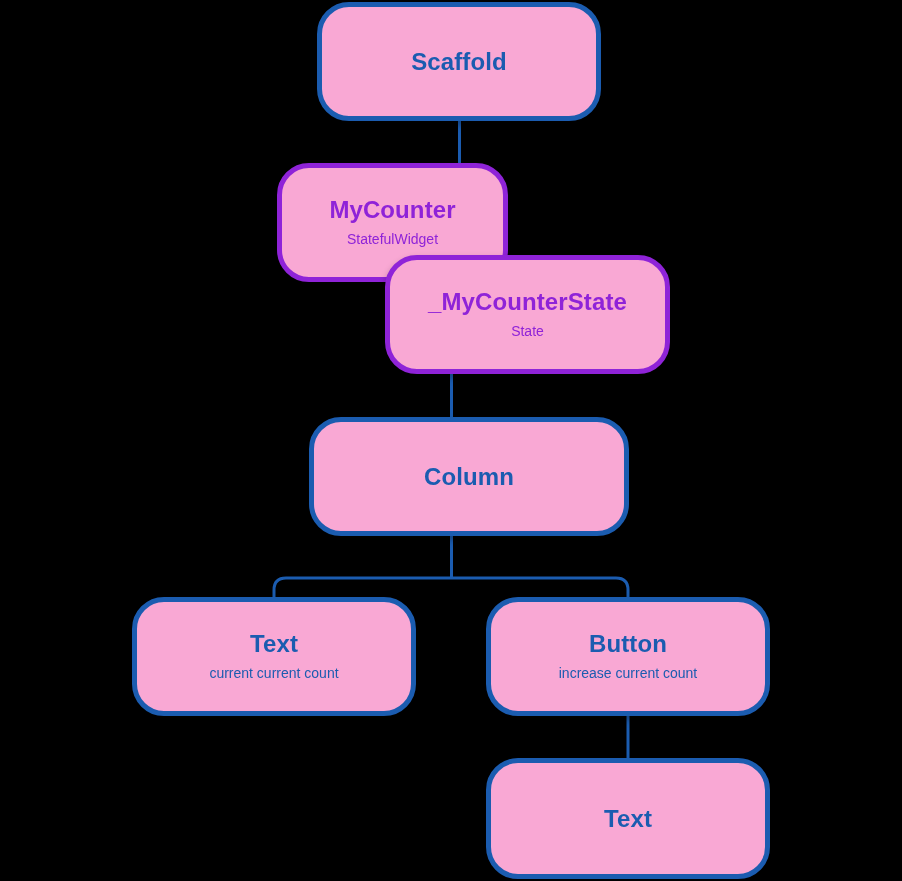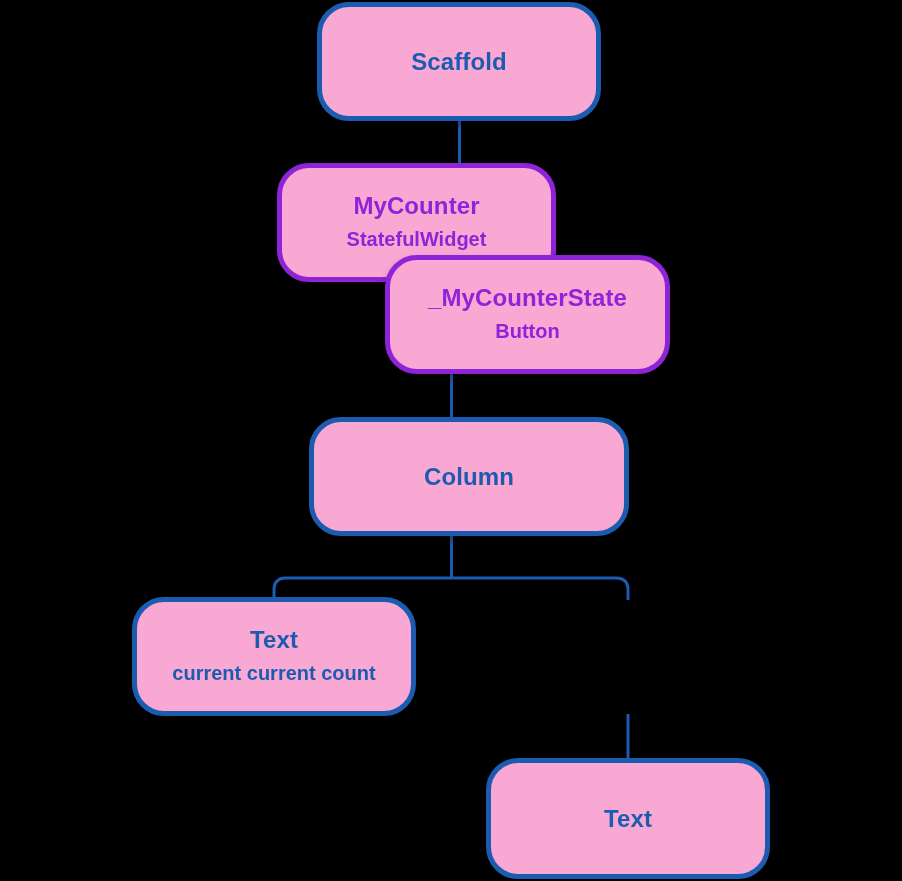--- a/index.html
+++ b/index.html
@@ -46,39 +46,39 @@
   .node.purple {
     border-color: #8f23d8;
   }
   .node .title {
     font-size: 24px;
     font-weight: bold;
     letter-spacing: 0.1px;
     line-height: 1.15;
   }
   .node .subtitle {
-    font-size: 20px;
-    font-weight: bold;
+    font-size: 14px;
+    font-weight: normal;
     margin-top: 8px;
     line-height: 1.15;
   }
   .node.blue .title,
   .node.blue .subtitle {
     color: #1b5cb0;
   }
   .node.purple .title,
   .node.purple .subtitle {
     color: #8f23d8;
   }
   .node.has-sub .title {
     margin-top: -2px;
   }
   
   #node-scaffold      { left: 317px; top: 2px;   width: 284px; height: 119px; z-index: 3; }
-  #node-mycounter     { left: 277px; top: 163px; width: 279px; height: 119px; z-index: 4; }
+  #node-mycounter     { left: 277px; top: 163px; width: 231px; height: 119px; z-index: 4; }
   #node-mycounterstate{ left: 385px; top: 255px; width: 285px; height: 119px; z-index: 5; }
   #node-column        { left: 309px; top: 417px; width: 320px; height: 119px; z-index: 3; }
   #node-text-display  { left: 132px; top: 597px; width: 284px; height: 119px; z-index: 3; }
   #node-button        { left: 486px; top: 597px; width: 284px; height: 119px; z-index: 3; }
   #node-text-bottom   { left: 486px; top: 758px; width: 284px; height: 121px; z-index: 3; }
 </style>
 </head>
 <body>
 
 <div id="canvas">
@@ -100,30 +100,34 @@
     <div class="title">Scaffold</div>
   </div>
 
   <div class="node purple has-sub" id="node-mycounter">
     <div class="title">MyCounter</div>
     <div class="subtitle">StatefulWidget</div>
   </div>
 
   <div class="node purple has-sub" id="node-mycounterstate">
     <div class="title">_MyCounterState</div>
-    <div class="subtitle">Button</div>
+    <div class="subtitle">State</div>
   </div>
 
   <div class="node blue" id="node-column">
     <div class="title">Column</div>
   </div>
 
   <div class="node blue has-sub" id="node-text-display">
     <div class="title">Text</div>
     <div class="subtitle">current current count</div>
   </div>
 
+  <div class="node blue has-sub" id="node-button">
+    <div class="title">Button</div>
+    <div class="subtitle">increase current count</div>
+  </div>
 
   <div class="node blue" id="node-text-bottom">
     <div class="title">Text</div>
   </div>
 
 </div>
 
 </body></html>

